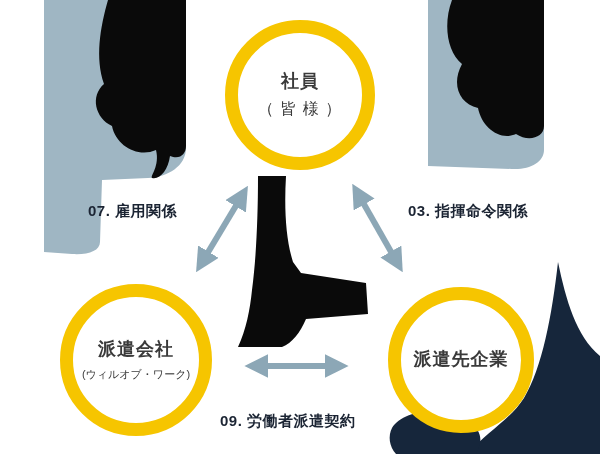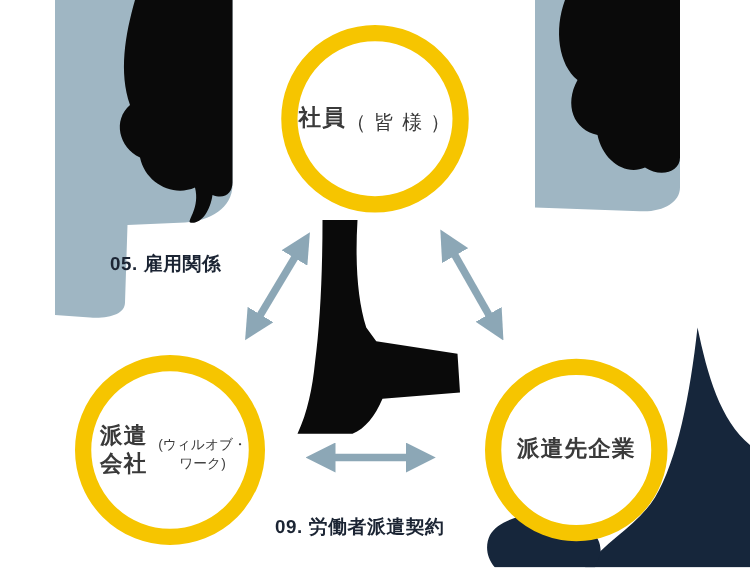--- a/index.html
+++ b/index.html
@@ -15,21 +15,21 @@
   .canvas{
     position:relative;width:600px;height:454px;background:#ffffff;overflow:hidden;
     font-family:"Liberation Sans",sans-serif;
   }
   svg.layer{position:absolute;left:0;top:0;}
   .bg{z-index:0;}
   .arrows{z-index:3;pointer-events:none;}
   .node{
     position:absolute;border-radius:50%;background:#ffffff;
     border:13px solid var(--ring);box-sizing:border-box;
-    display:flex;flex-direction:row;align-items:center;justify-content:center;
+    display:flex;flex-direction:column;align-items:center;justify-content:center;
     text-align:center;color:var(--node-text);z-index:2;
   }
   .node-employee{left:225px;top:20px;width:150px;height:150px;}
   .node-agency{left:60px;top:284px;width:152px;height:152px;}
   .node-client{left:388px;top:287px;width:146px;height:146px;}
   .node-title{font-size:18px;font-weight:bold;letter-spacing:1px;line-height:1.3;}
   .node-sub{font-size:16px;font-weight:normal;margin-top:6px;letter-spacing:1px;}
   .node-sub.small{font-size:11px;margin-top:5px;letter-spacing:0;}
   .rel-label{
     position:absolute;font-size:15px;font-weight:bold;color:var(--label-text);
@@ -72,16 +72,17 @@
     <defs>
       <marker id="ah" viewBox="0 0 10 10" refX="6" refY="5" markerWidth="4" markerHeight="4" orient="auto-start-reverse">
         <path d="M0,0 L10,5 L0,10 Z" style="fill:var(--arrow)"></path>
       </marker>
     </defs>
     <line x1="243" y1="194" x2="201" y2="264" stroke-width="6" style="stroke:var(--arrow)" marker-start="url(#ah)" marker-end="url(#ah)"></line>
     <line x1="357" y1="192" x2="398" y2="264" stroke-width="6" style="stroke:var(--arrow)" marker-start="url(#ah)" marker-end="url(#ah)"></line>
     <line x1="254" y1="366" x2="339" y2="366" stroke-width="6" style="stroke:var(--arrow)" marker-start="url(#ah)" marker-end="url(#ah)"></line>
   </svg>
 
-  <div class="rel-label label-employment">05. 雇用関係</div>
+  <div class="rel-label label-employment">07. 雇用関係</div>
+  <div class="rel-label label-command">03. 指揮命令関係</div>
   <div class="rel-label label-contract">09. 労働者派遣契約</div>
 
 </div>
 
 </body></html>

